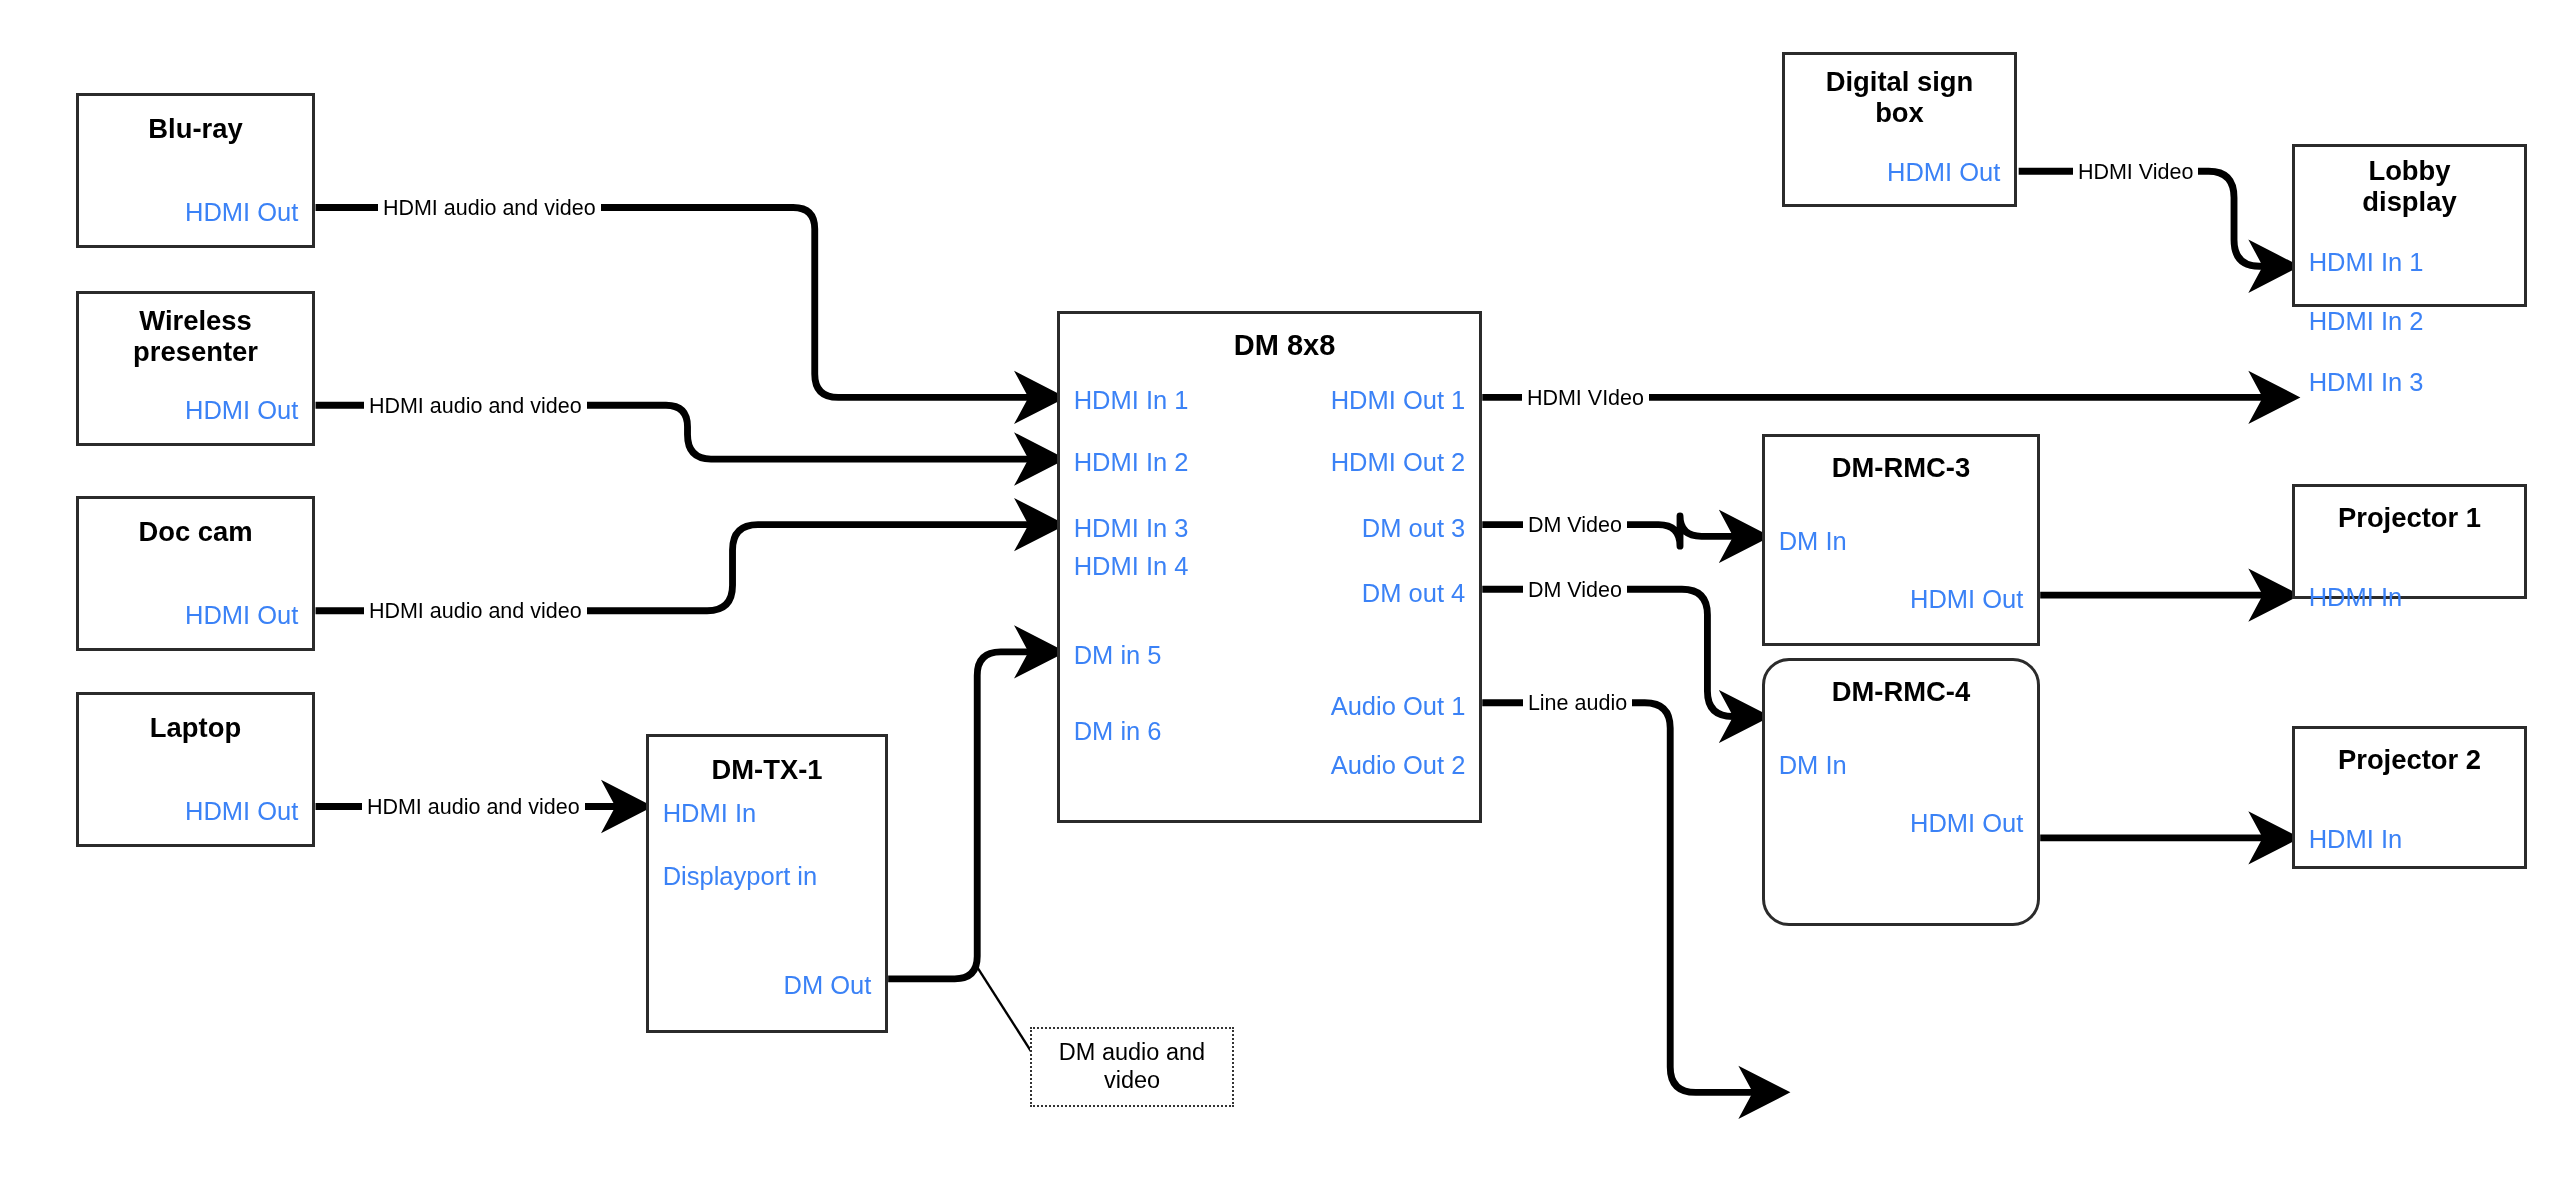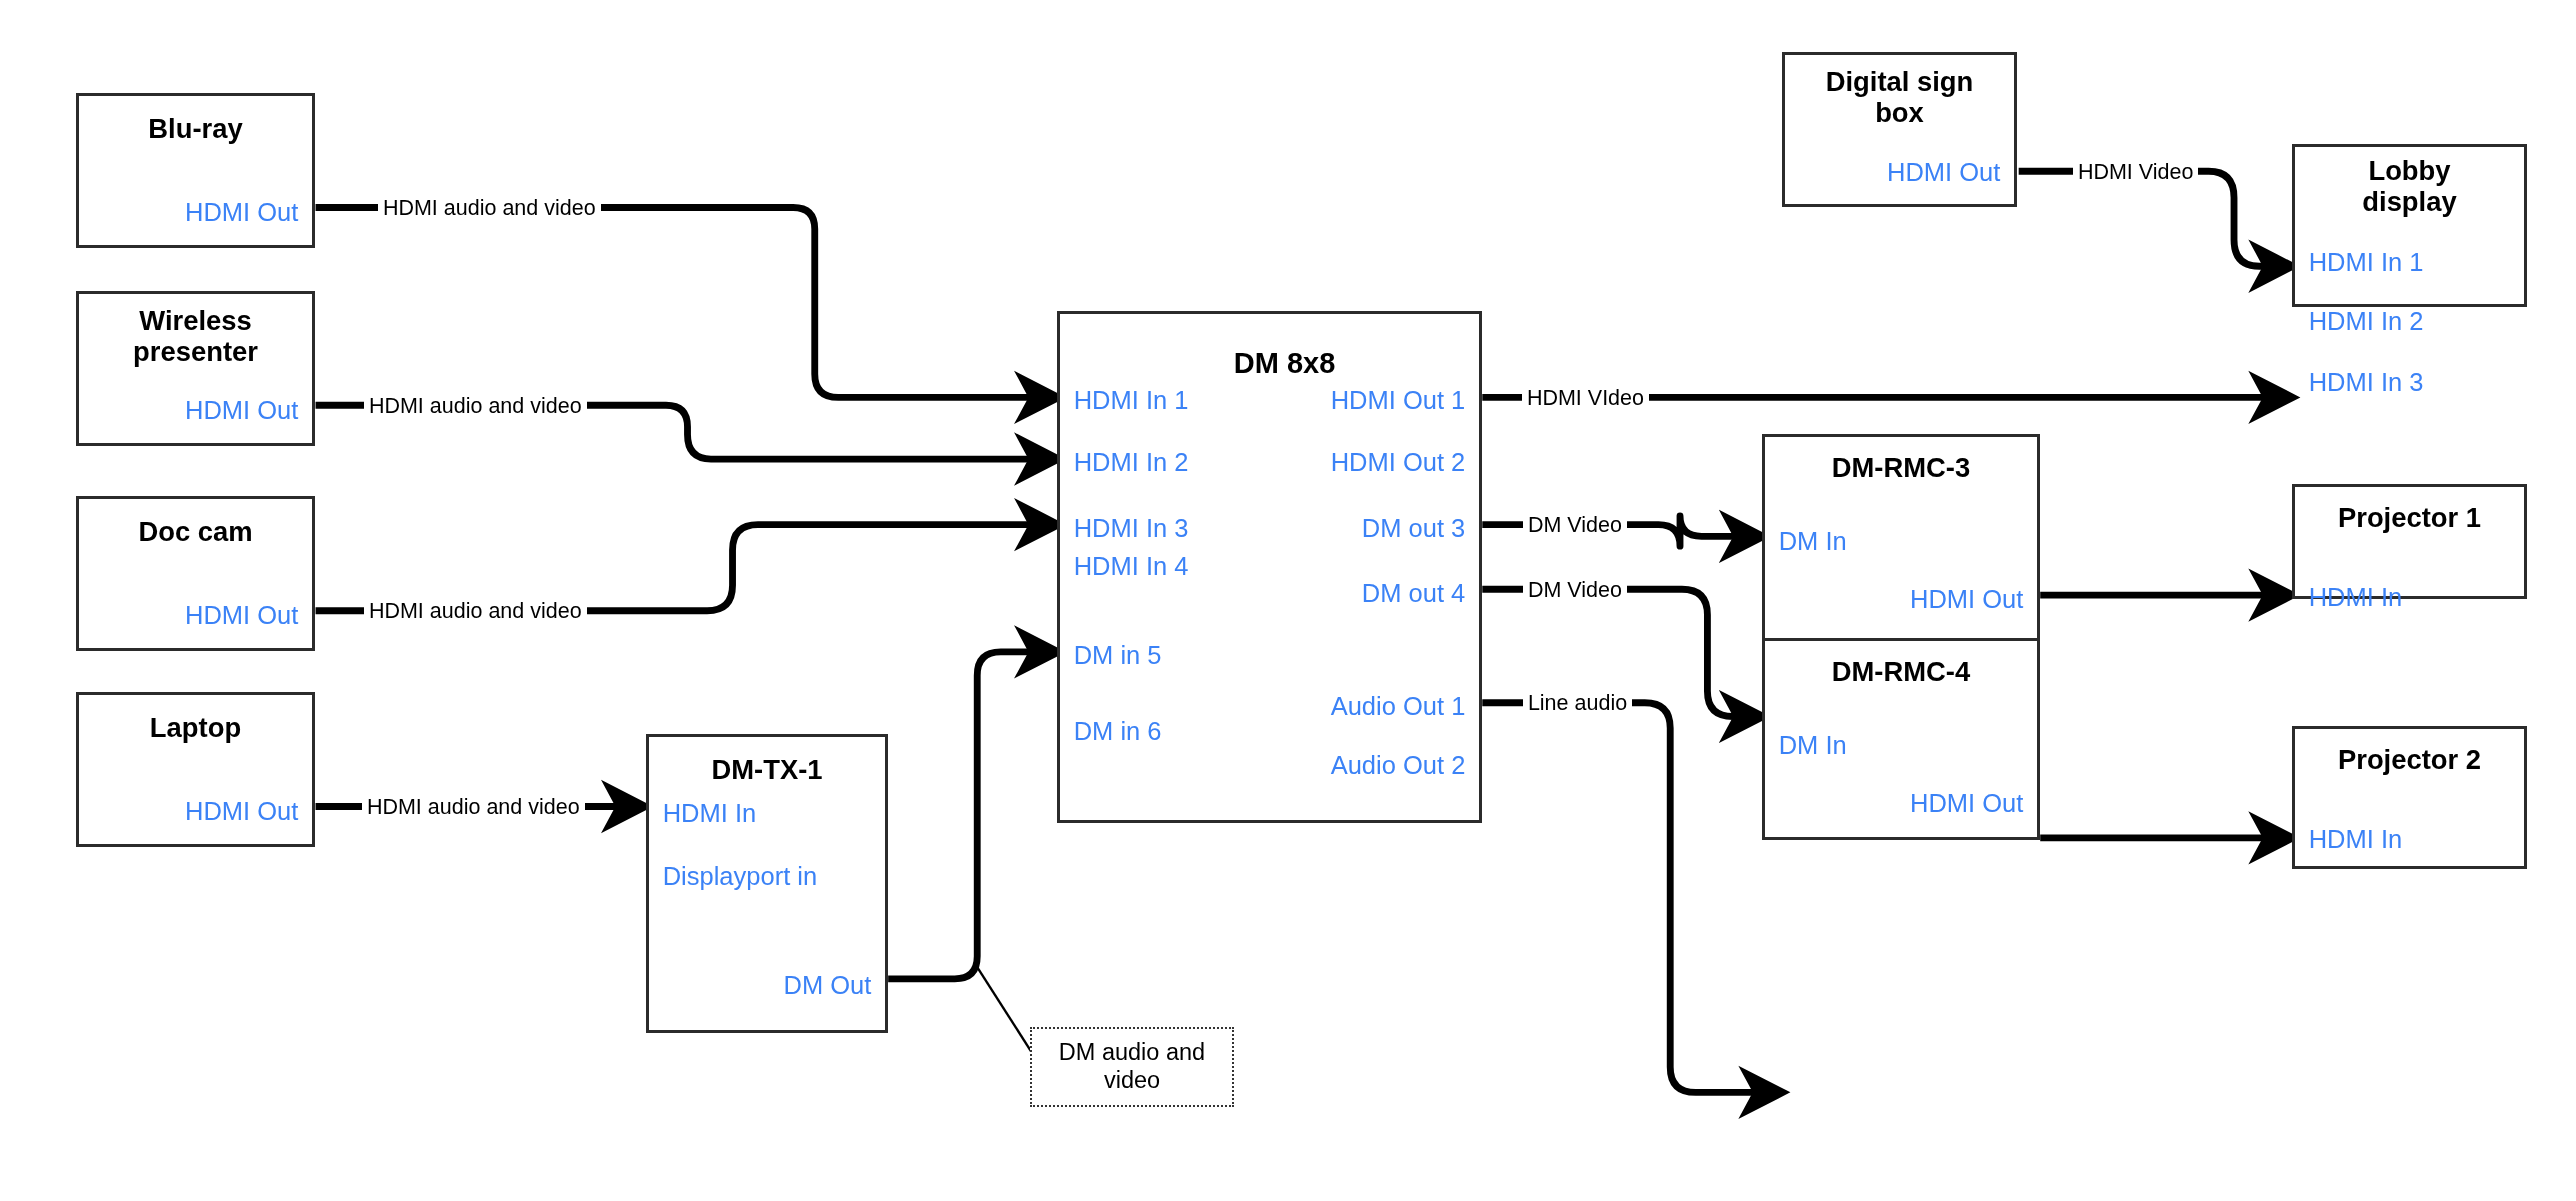--- a/index.html
+++ b/index.html
@@ -155,21 +155,21 @@
   <div class="node" style="left:646px; top:734px; width:242px; height:299px;">
     <div class="title" style="top:17.6px; font-size:27.4px;">DM-TX-1</div>
     <div class="port left" style="left:13.7px; top:64px; font-size:25.5px;">HDMI In</div>
     <div class="port left" style="left:13.7px; top:127px; font-size:25.5px;">Displayport in</div>
     <div class="port right" style="right:13.7px; top:236px; font-size:25.5px;">DM Out</div>
   </div>
 
   <div class="note" style="left:1030px; top:1027px; width:204px; height:80px; font-size:23.5px;">DM audio and video</div>
 
   <div class="node" style="left:1057px; top:311px; width:425px; height:512px;">
-    <div class="title" style="top:33px; font-size:29px;margin-left:30px;">DM 8x8</div>
+    <div class="title" style="top:15px; font-size:29px;margin-left:30px;">DM 8x8</div>
 
     <div class="port left" style="left:13.7px; top:74px; font-size:25.5px;">HDMI In 1</div>
     <div class="port left" style="left:13.7px; top:136px; font-size:25.5px;">HDMI In 2</div>
     <div class="port left" style="left:13.7px; top:202px; font-size:25.5px;">HDMI In 3</div>
     <div class="port left" style="left:13.7px; top:240px; font-size:25.5px;">HDMI In 4</div>
     <div class="port left" style="left:13.7px; top:329px; font-size:25.5px;">DM in 5</div>
     <div class="port left" style="left:13.7px; top:405px; font-size:25.5px;">DM in 6</div>
 
     <div class="port right" style="right:13.7px; top:74px; font-size:25.5px;">HDMI Out 1</div>
     <div class="port right" style="right:13.7px; top:136px; font-size:25.5px;">HDMI Out 2</div>
@@ -190,21 +190,21 @@
     <div class="port left" style="left:13.7px; top:162px; font-size:25.5px;">HDMI In 2</div>
     <div class="port left" style="left:13.7px; top:223px; font-size:25.5px;">HDMI In 3</div>
   </div>
 
   <div class="node" style="left:1762px; top:434px; width:278px; height:212px;">
     <div class="title" style="top:15.7px; font-size:27.4px;">DM-RMC-3</div>
     <div class="port left" style="left:13.7px; top:92px; font-size:25.5px;">DM In</div>
     <div class="port right" style="right:13.7px; top:150px; font-size:25.5px;">HDMI Out</div>
   </div>
 
-  <div class="node" style="left:1762px; top:638px; width:278px; height:202px;">
+  <div class="node" style="left:1762px; top:658px; width:278px; height:268px;border-radius:27px;">
     <div class="title" style="top:15.7px; font-size:27.4px;">DM-RMC-4</div>
     <div class="port left" style="left:13.7px; top:92px; font-size:25.5px;">DM In</div>
     <div class="port right" style="right:13.7px; top:150px; font-size:25.5px;">HDMI Out</div>
   </div>
 
   <div class="node" style="left:2292px; top:484px; width:235px; height:115px;">
     <div class="title" style="top:15.7px; font-size:27.4px;">Projector 1</div>
     <div class="port left" style="left:13.7px; top:98px; font-size:25.5px;">HDMI In</div>
   </div>
 

